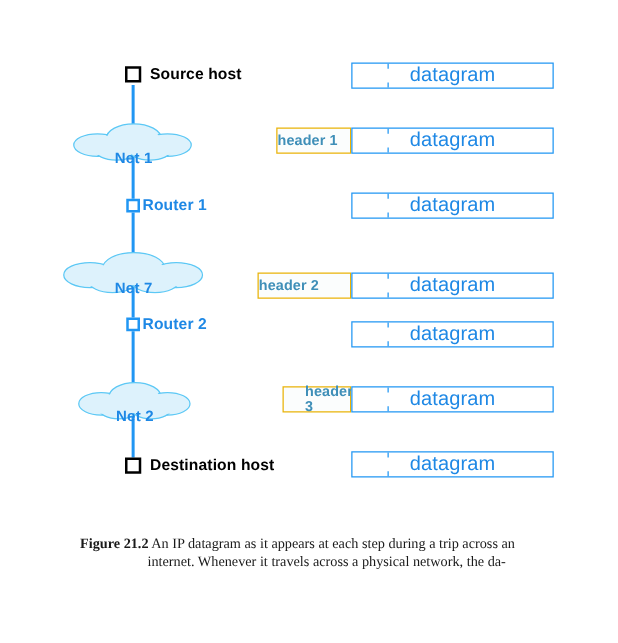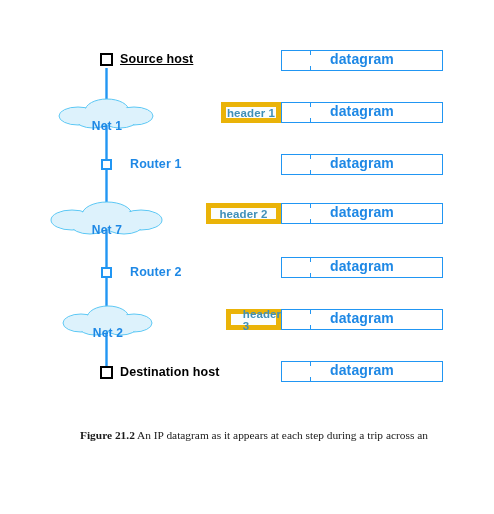--- a/index.html
+++ b/index.html
@@ -63,21 +63,21 @@
     font-size: 12.5px;
     font-weight: bold;
     color: #000000;
     margin-left: 7px;
     letter-spacing: 0.1px;
   }
   .node-label-router {
     font-size: 12.5px;
     font-weight: bold;
     color: #1e88e5;
-    margin-left: 18px;
+    margin-left: 2px;
     letter-spacing: 0.1px;
   }
 
   .cloud-wrap {
     position: absolute;
   }
   .cloud-wrap svg { display: block; }
   .cloud-label {
     position: absolute;
     left: 0;
@@ -97,40 +97,40 @@
   
   .packet-row {
     position: absolute;
     height: 21px;
     display: flex;
     align-items: stretch;
   }
 
   .hdr-box {
     box-sizing: border-box;
-    border: 5px solid #eab308;
+    border: 1px solid #eab308;
     background: #fbfdfd;
     display: flex;
     align-items: center;
-    justify-content: center;
+    justify-content: flex-start;
     font-size: 11.5px;
     font-weight: bold;
     color: #3f8fb8;
     letter-spacing: 0.1px;
   }
 
   .dg-box {
     box-sizing: border-box;
     border: 1px solid #2196f3;
     background: #ffffff;
     display: flex;
-    align-items: flex-start;
+    align-items: flex-end;
     justify-content: center;
-    font-size: 14px;
-    font-weight: bold;
+    font-size: 16px;
+    font-weight: normal;
     color: #1e88e5;
     letter-spacing: 0.1px;
     position: relative;
     flex: 0 0 auto;
   }
 
   
   .dg-tick-top,
   .dg-tick-bottom {
     position: absolute;
@@ -150,37 +150,36 @@
     width: 370px;
     font-family: "Liberation Serif", serif;
     font-size: 11.4px;
     line-height: 15.4px;
     color: #1a1a1a;
     text-align: left;
   }
   #caption .cap-line {
     display: block;
     white-space: nowrap;
-    margin-left: 16px;
   }
   #caption .cap-line.indent { padding-left: 54px; }
   #caption .cap-fignum {
     font-weight: bold;
   }
 </style>
 </head>
 <body>
 
 <div id="figure-root">
 
   <svg class="spine-svg" viewBox="0 0 494 420" width="494" height="420" aria-hidden="true">
     <line x1="106.5" y1="68" x2="106.5" y2="372" stroke="#2196f3" stroke-width="2.4"></line>
   </svg>
 
-  <div class="node-row" style="left:100px; top:52px;text-decoration:underline;">
+  <div class="node-row" style="left:100px; top:52px;">
     <span class="host-square"></span>
     <span class="node-label-host">Source host</span>
   </div>
 
   <div class="cloud-wrap" style="left:58px; top:96px; width:98px; height:34px;">
     <svg width="98" height="34" viewBox="0 0 98 34">
       <g fill="#ddf2fc" stroke="#5cc8f5" stroke-width="1">
         <ellipse cx="20" cy="20" rx="19" ry="9"></ellipse>
         <ellipse cx="49" cy="15" rx="22" ry="12"></ellipse>
         <ellipse cx="76" cy="20" rx="19" ry="9"></ellipse>
@@ -218,21 +217,21 @@
         <ellipse cx="57" cy="17" rx="24" ry="12"></ellipse>
         <ellipse cx="91" cy="21" rx="20" ry="9"></ellipse>
         <ellipse cx="40" cy="25" rx="18" ry="8"></ellipse>
         <ellipse cx="74" cy="25" rx="18" ry="8"></ellipse>
         <rect x="16" y="14" width="82" height="15"></rect>
       </g>
     </svg>
     <span class="cloud-label">Net 7</span>
   </div>
 
-  <div class="node-row" style="left:101px; top:265px;justify-content:flex-end;">
+  <div class="node-row" style="left:101px; top:252px;justify-content:flex-end;">
     <span class="router-square"></span>
     <span class="node-label-router">Router 2</span>
   </div>
 
   <div class="cloud-wrap" style="left:62px; top:303px; width:92px; height:34px;">
     <svg width="92" height="34" viewBox="0 0 92 34">
       <g fill="#ddf2fc" stroke="#5cc8f5" stroke-width="1">
         <ellipse cx="19" cy="20" rx="18" ry="9"></ellipse>
         <ellipse cx="46" cy="15" rx="21" ry="12"></ellipse>
         <ellipse cx="72" cy="20" rx="18" ry="9"></ellipse>
@@ -276,21 +275,21 @@
   </div>
 
   <div class="packet-row" style="left:281px; top:154px;">
     <div class="dg-box" style="width:162px;">
       <span class="dg-tick-top"></span>
       <span class="dg-tick-bottom"></span>
       <span>datagram</span>
     </div>
   </div>
 
-  <div class="packet-row" style="left:206px; top:203px;">
+  <div class="packet-row" style="left:206px; top:218px;">
     <div class="hdr-box" style="width:75px;">
       <span>header 2</span>
     </div>
     <div class="dg-box" style="width:162px;">
       <span class="dg-tick-top"></span>
       <span class="dg-tick-bottom"></span>
       <span>datagram</span>
     </div>
   </div>
 
@@ -316,15 +315,16 @@
   <div class="packet-row" style="left:281px; top:361px;">
     <div class="dg-box" style="width:162px;">
       <span class="dg-tick-top"></span>
       <span class="dg-tick-bottom"></span>
       <span>datagram</span>
     </div>
   </div>
 
   <div id="caption">
     <span class="cap-line"><span class="cap-fignum">Figure 21.2</span> <span>An IP datagram as it appears at each step during a trip across an</span></span>
+    <span class="cap-line indent">internet.  Whenever it travels across a physical network, the da-</span>
   </div>
 
 </div>
 
 </body></html>

